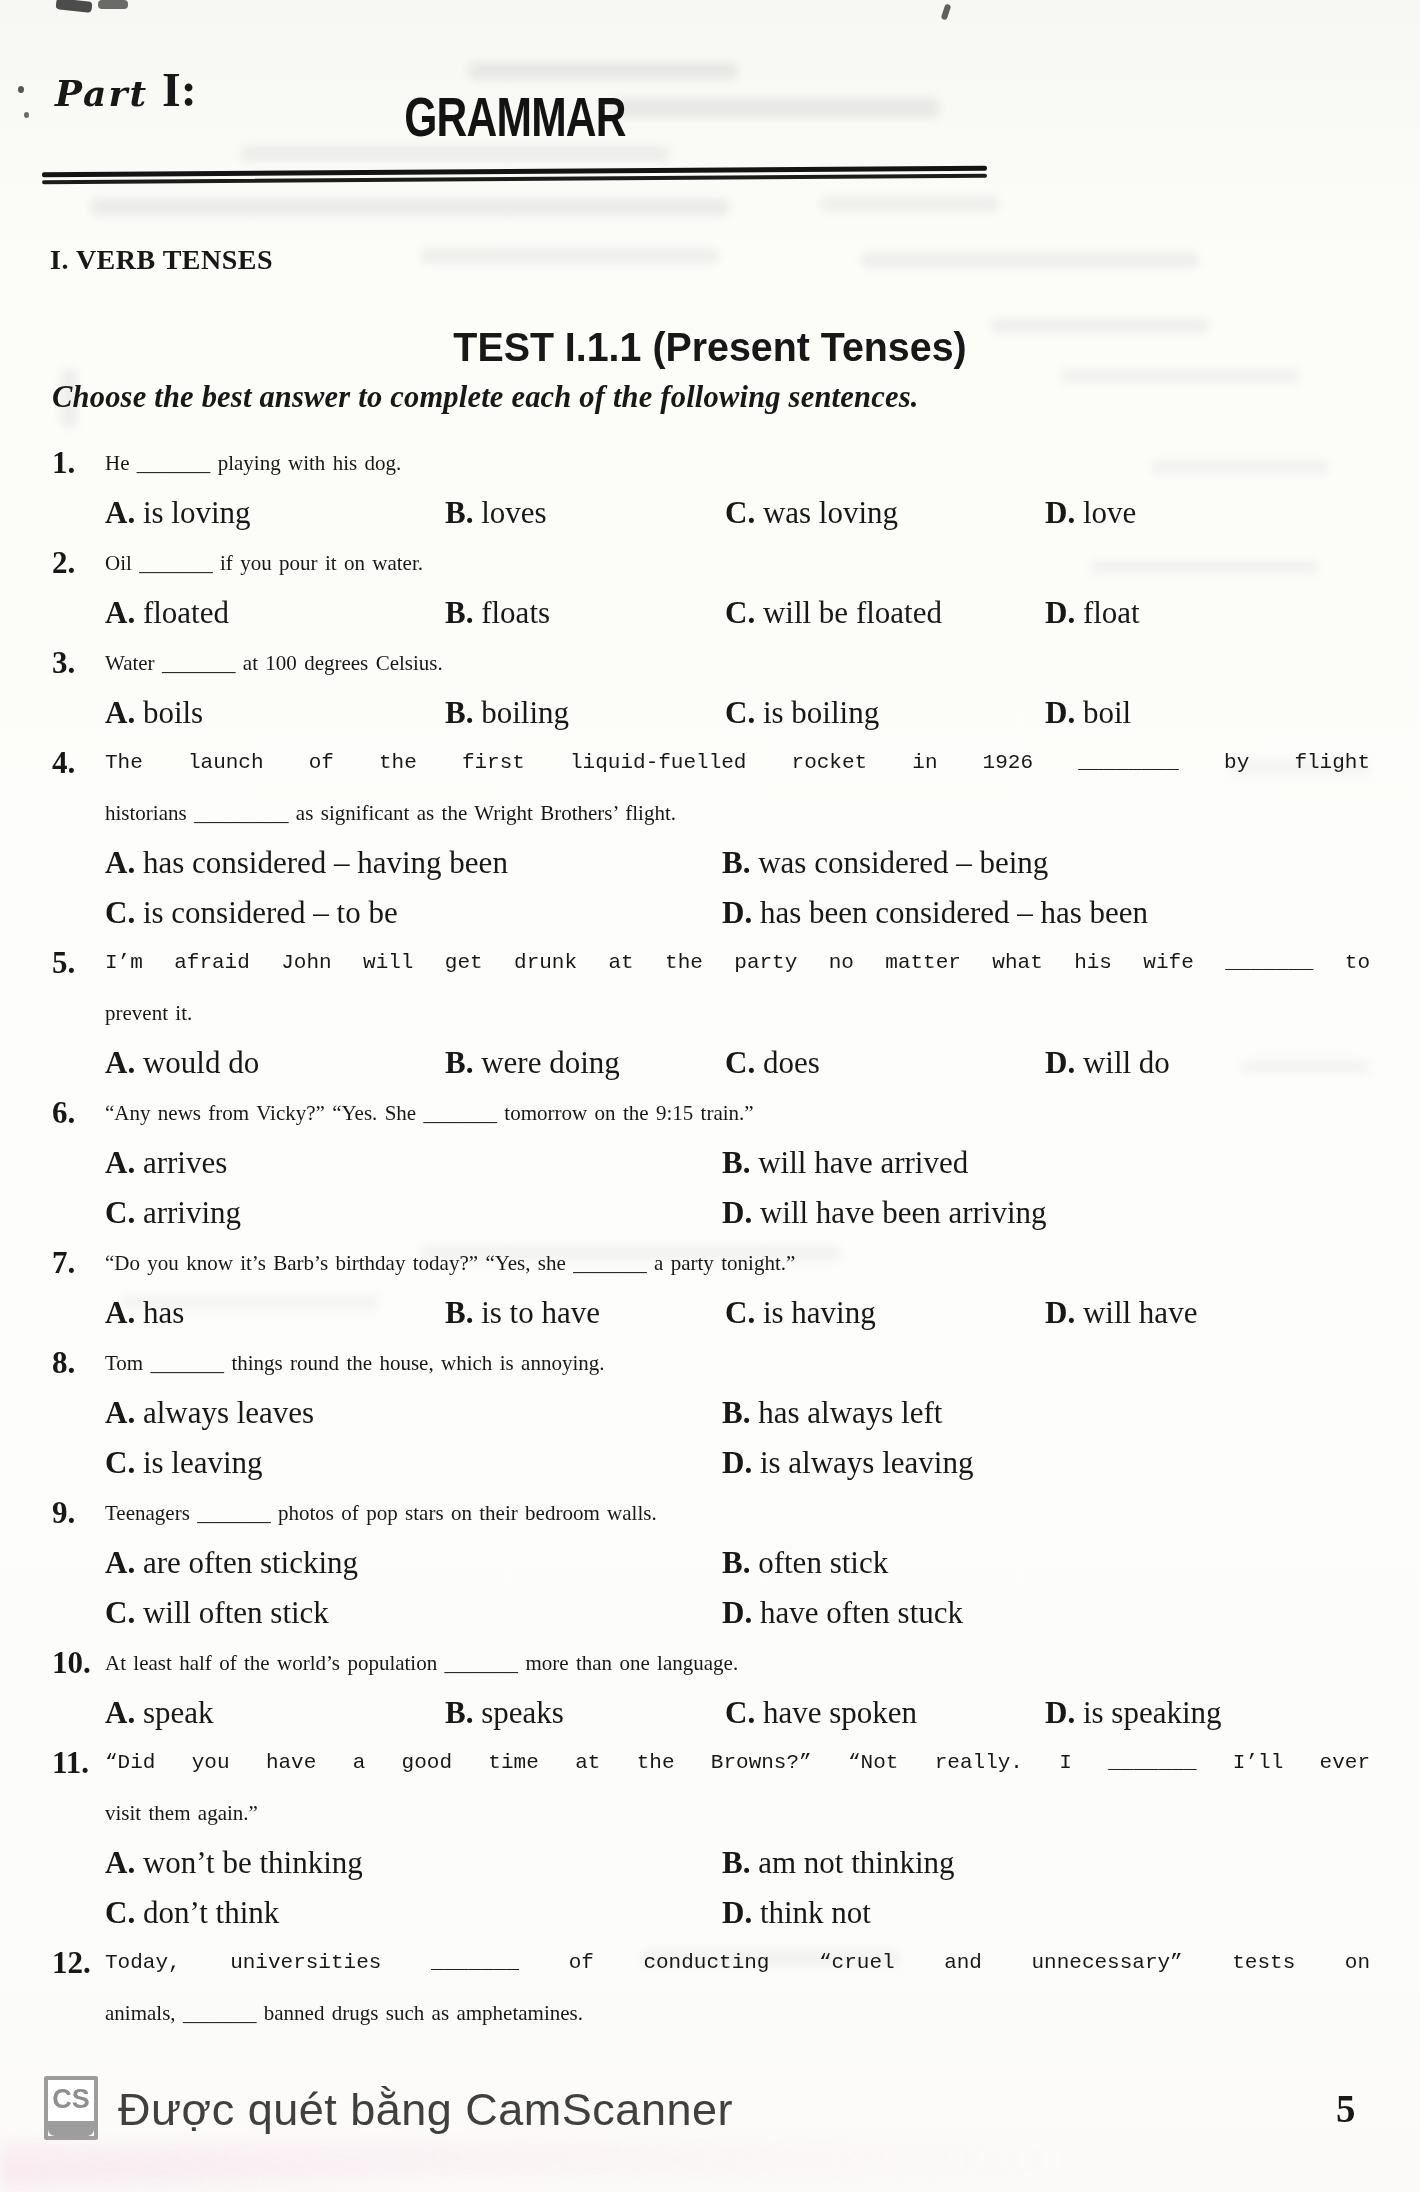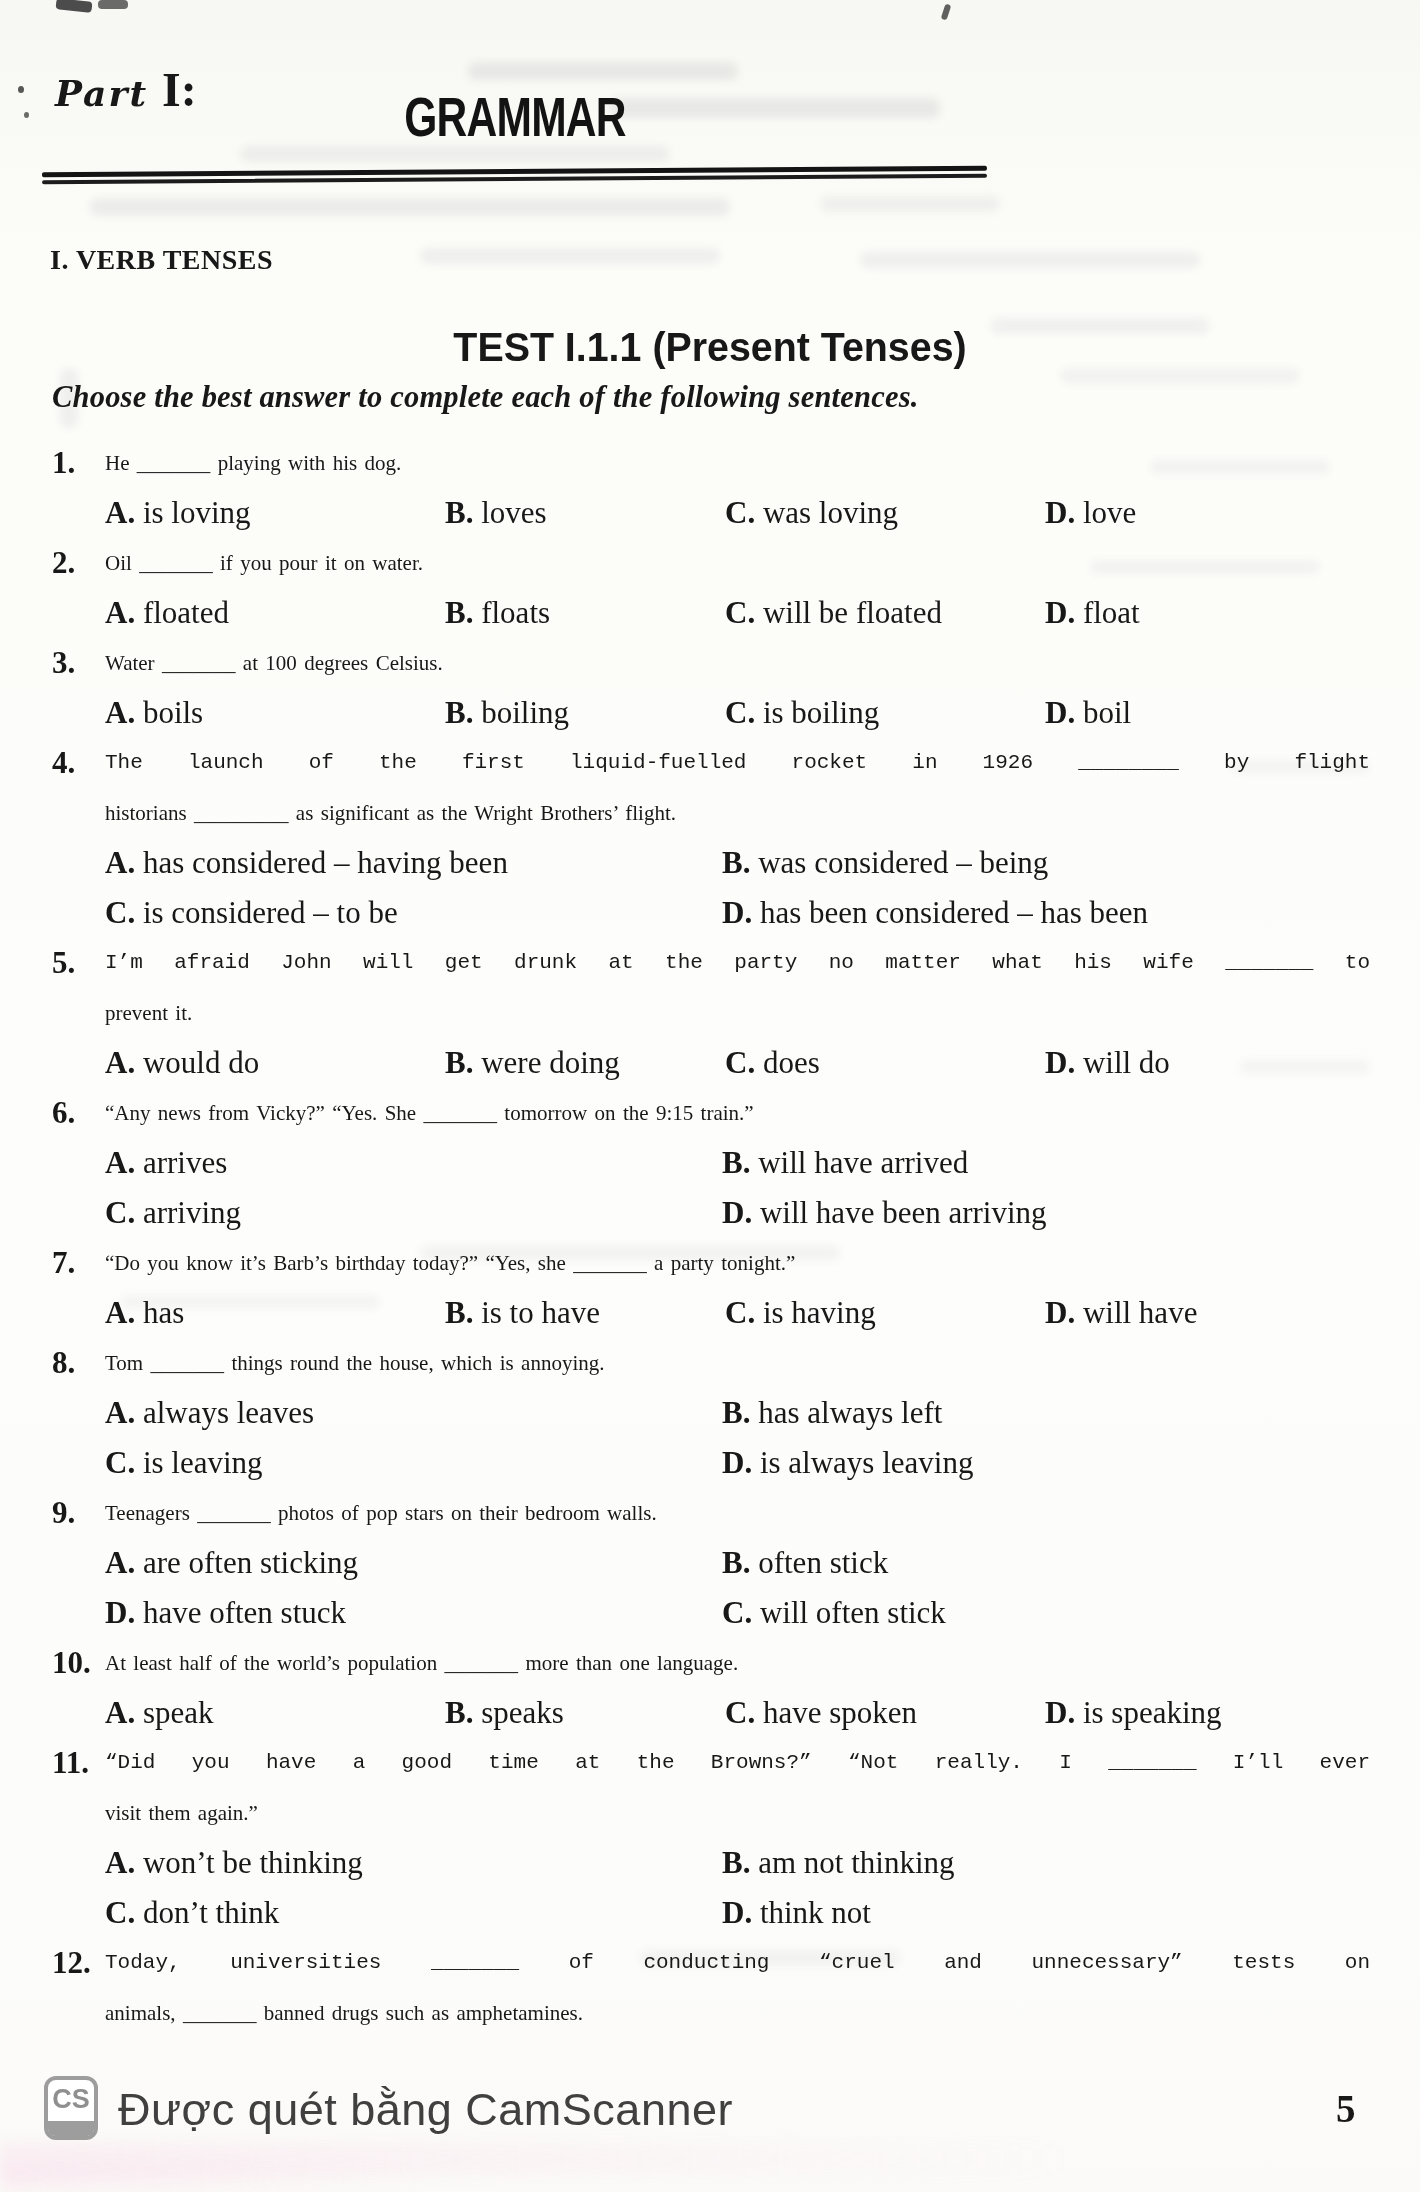--- a/index.html
+++ b/index.html
@@ -33,21 +33,21 @@
   .q-body{flex:1;min-width:0;}
   .q-line{font-size:21px;line-height:50px;word-spacing:.1em;}
   .q-line.just{text-align:justify;text-align-last:justify;font-family:Liberation Mono, monospace;}
   .q-opts{display:grid;font-size:31px;line-height:50px;}
   .q-opts.four-col{grid-template-columns:340px 280px 320px 1fr;}
   .q-opts.two-col{grid-template-columns:617px 1fr;}
   .opt{white-space:nowrap;}
   .opt b{font-weight:bold;}
   
   .cs-icon{position:absolute;left:44px;top:2076px;width:54px;height:64px;box-sizing:border-box;
-    border:4px solid #9d9d9d;border-radius:12px;background:#fff;}
+    border:4px solid #9d9d9d;border-radius:2px;background:#fff;}
   .cs-icon .cs-letters{position:absolute;top:4px;left:0;right:0;text-align:center;
     font-family:"Liberation Sans", sans-serif;font-weight:700;font-size:27px;color:#8f8f8f;}
   .cs-icon .cs-bar{position:absolute;bottom:0;left:0;right:0;height:15px;background:#9d9d9d;border-radius:0 0 7px 7px;}
   .cs-text{position:absolute;left:118px;top:2084px;font-family:"Liberation Sans", sans-serif;
     font-size:45px;color:#404040;letter-spacing:.5px;white-space:nowrap;}
   .page-num{position:absolute;left:1336px;top:2086px;font-weight:bold;font-size:39px;}
   
   .smudge{position:absolute;background:#5a5a66;filter:blur(4px);border-radius:8px;}
   .speck{position:absolute;background:#2e2e2e;}
   .pink{position:absolute;background:linear-gradient(90deg,rgba(244,195,222,.38),rgba(244,195,222,.18) 55%,rgba(244,195,222,0));filter:blur(7px);}
@@ -211,22 +211,22 @@
   </div>
 
   <div class="q">
     <span class="q-num">9.</span>
     <div class="q-body">
 
       <div class="q-line">Teenagers _______ photos of pop stars on their bedroom walls.</div>
         <div class="q-opts two-col">
           <span class="opt"><b>A.</b> <span>are often sticking</span></span>
           <span class="opt"><b>B.</b> <span>often stick</span></span>
+          <span class="opt"><b>C.</b> <span>will often stick</span></span>
           <span class="opt"><b>D.</b> <span>have often stuck</span></span>
-          <span class="opt"><b>C.</b> <span>will often stick</span></span>
         </div>
     </div>
   </div>
 
   <div class="q">
     <span class="q-num">10.</span>
     <div class="q-body">
 
       <div class="q-line">At least half of the world’s population _______ more than one language.</div>
         <div class="q-opts four-col">

